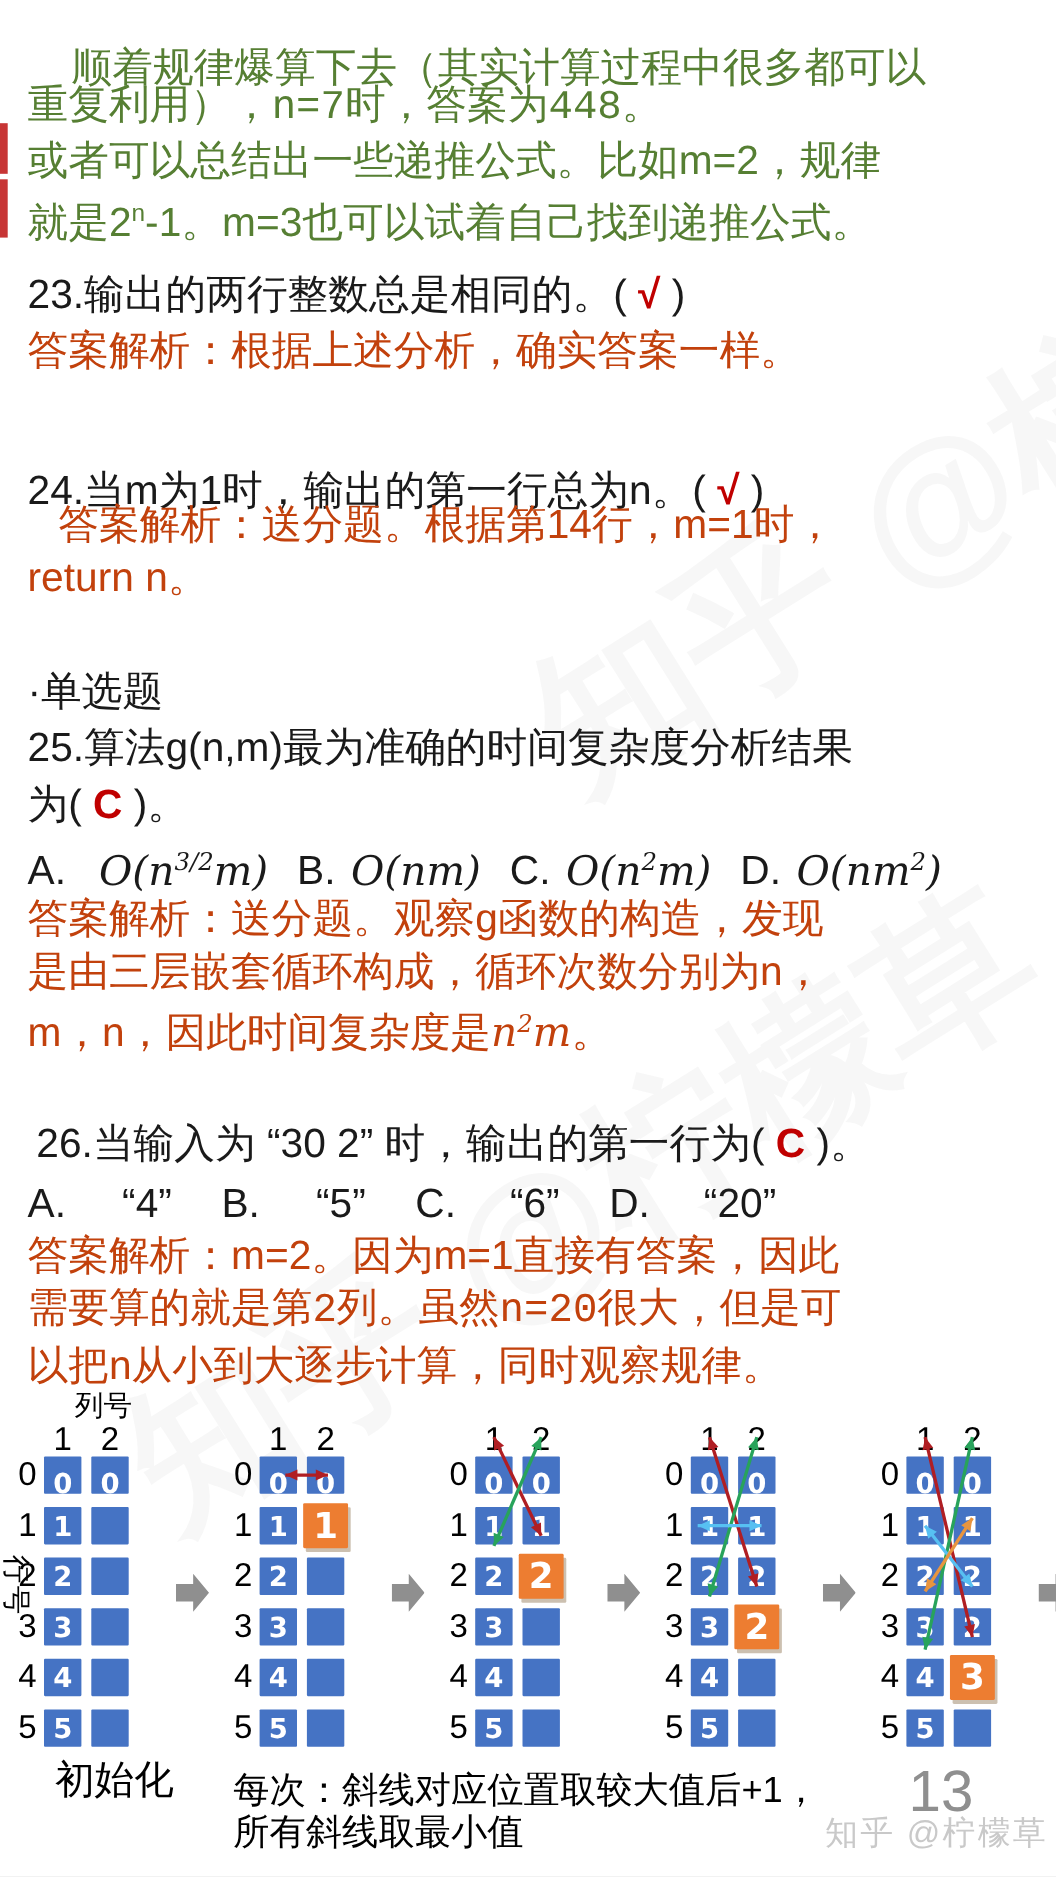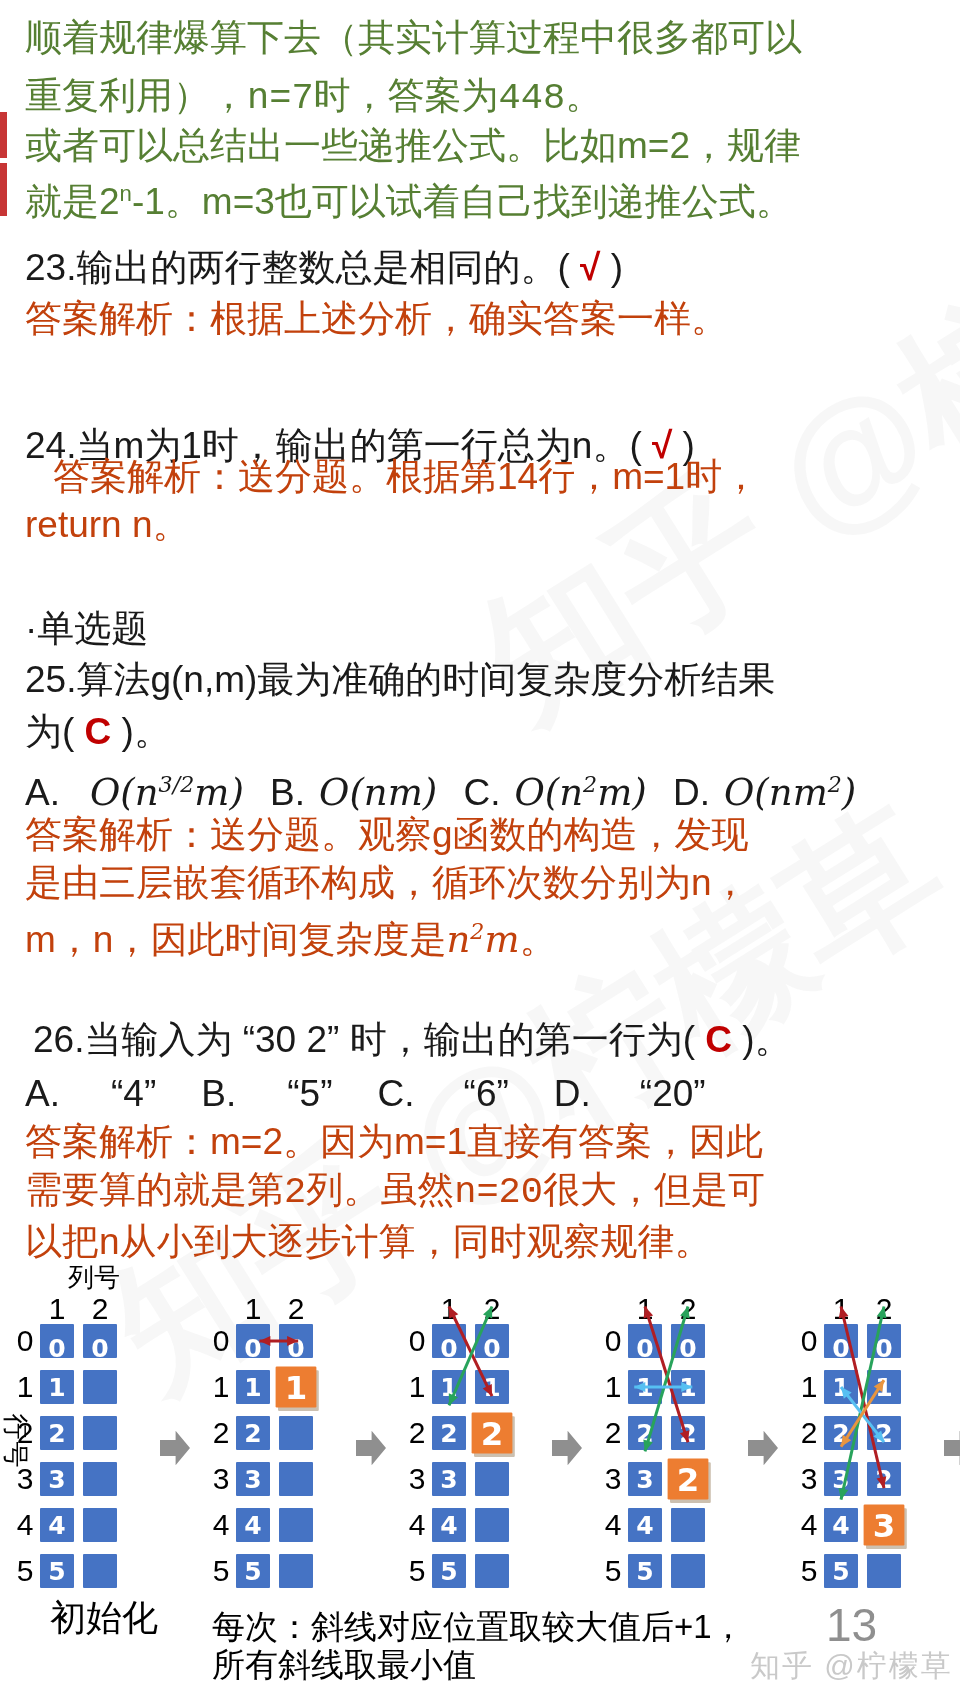--- a/index.html
+++ b/index.html
@@ -37,35 +37,35 @@
   .cell.orange{background:#ed7d31;transform:scale(1.2);z-index:3;
                box-shadow:2px 3px 0 rgba(110,75,30,.35);}
   .cv{color:#fff;font-weight:bold;font-size:25px;font-family:"DejaVu Sans",sans-serif;}
   .orange .cv{font-size:27px;}
   .low{display:inline-block;transform:translateY(7px);}
   .arr{position:absolute;left:0;top:-26px;pointer-events:none;overflow:visible;z-index:4;}
   .step{width:30px;height:36px;background:#8f8f8f;margin-top:138px;flex:0 0 auto;
         clip-path:polygon(0 28%,52% 28%,52% 2%,100% 50%,52% 98%,52% 72%,0 72%);}
   .initlbl{position:absolute;left:50px;top:1594px;font-size:36px;color:#000;}
   .caption{position:absolute;left:212px;top:1608px;font-size:33px;line-height:38px;color:#000;}
-  .pagenum{position:absolute;left:826px;top:1598px;font-size:46px;color:#8f8f8f;}
+  .pagenum{position:absolute;left:826px;top:1598px;font-size:53px;color:#8f8f8f;}
   .zhwm{position:absolute;left:750px;top:1646px;font-size:30px;color:#c9c9c9;letter-spacing:2px;}
 </style>
 </head>
 <body>
 
 <div class="page">
 
   <div class="bgwm" style="left:430px;top:330px;">知乎 @柠檬草</div>
   <div class="bgwm" style="left:60px;top:1000px;">知乎 @柠檬草</div>
 
   <div class="edge" style="top:112px;height:46px;"></div>
   <div class="edge" style="top:163px;height:53px;"></div>
 
-  <p class="ln green" style="top:16px;">顺着规律爆算下去（其实计算过程中很多都可以</p>
+  <p class="ln green" style="top:40px;margin-left:40px;">顺着规律爆算下去（其实计算过程中很多都可以</p>
   <p class="ln green" style="top:76px;font-family:Liberation Mono, monospace;">重复利用），n=7时，答案为448。</p>
   <p class="ln green" style="top:124px;">或者可以总结出一些递推公式。比如m=2，规律</p>
   <p class="ln green" style="top:172px;"><span>就是2</span><sup>n</sup><span>-1。m=3也可以试着自己找到递推公式。</span></p>
 
   <p class="ln" style="top:246px;"><span>23.输出的两行整数总是相同的。( </span><span class="red">√</span><span> )</span></p>
   <p class="ln green2" style="top:297px;">答案解析：根据上述分析，确实答案一样。</p>
 
   <p class="ln" style="top:424px;"><span>24.当m为1时，输出的第一行总为n。( </span><span class="red">√</span><span> )</span></p>
   <p class="ln green2" style="top:455px;margin-left:28px;">答案解析：送分题。根据第14行，m=1时，</p>
   <p class="ln green2" style="top:503px;">return n。</p>

